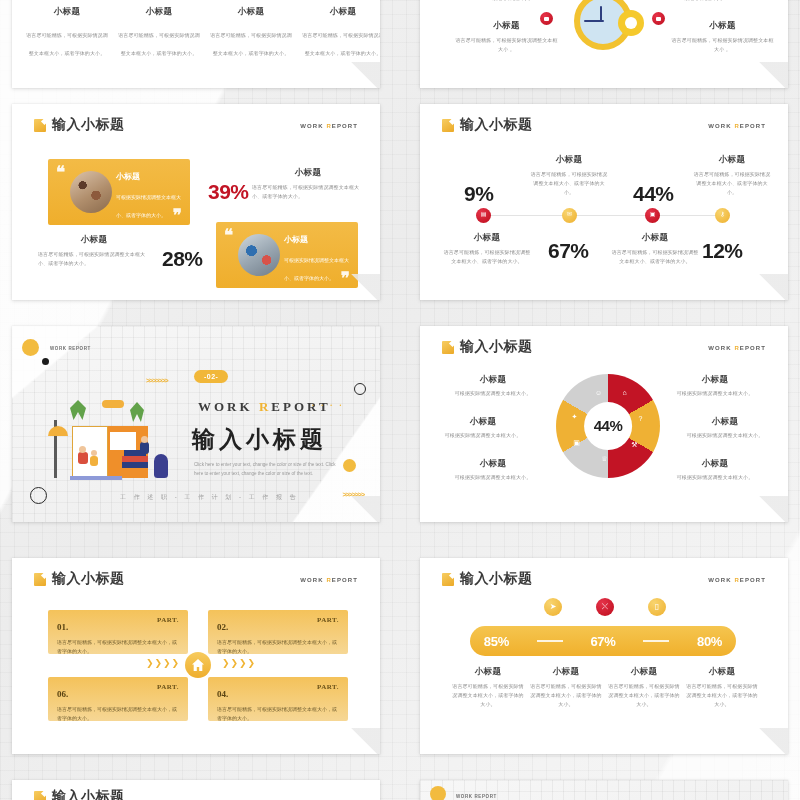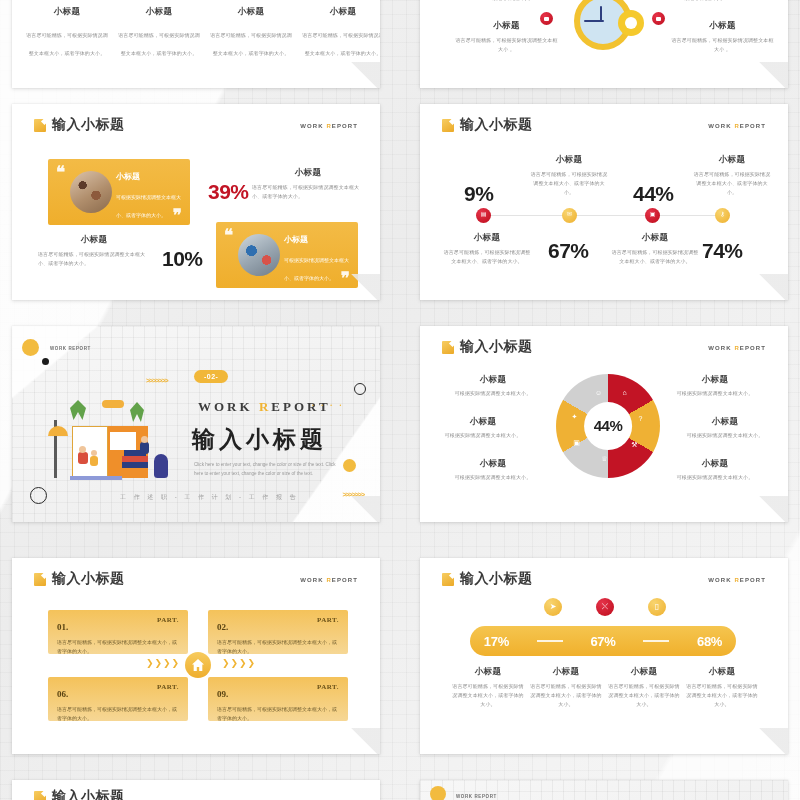--- a/index.html
+++ b/index.html
@@ -258,21 +258,21 @@
       <div class="ctxt" style="left:68px;top:12px;width:66px;">
         <span class="t">小标题</span>
         <span class="d">可根据实际情况调整文本框大小、或者字体的大小。</span>
       </div>
     </div>
 
     <div style="position:absolute;left:26px;top:130px;width:112px;">
       <div class="h3" style="text-align:center;margin-bottom:4px;">小标题</div>
       <div class="body">语言尽可能精炼，可根据实际情况调整文本框大小、或者字体的大小。</div>
     </div>
-    <div class="big-num" style="position:absolute;left:150px;top:143px;">10%</div>
+    <div class="big-num" style="position:absolute;left:150px;top:143px;">28%</div>
   </div>
 
   <div class="slide paper" style="left:420px;top:104px;width:368px;height:196px;">
     <div class="s-head">
       <span class="tag-ico"></span>
       <span class="s-title">输入小标题</span>
     </div>
     <div class="s-brand"><span>WORK </span><i>R</i><span>EPORT</span></div>
 
     <div class="tl-line" style="left:62px;top:111px;width:240px;"></div>
@@ -304,21 +304,21 @@
       <div class="body" style="margin-top:4px;">语言尽可能精炼，可根据实际情况调整文本框大小、或者字体的大小。</div>
     </div>
 
     <div style="position:absolute;left:272px;top:50px;width:80px;text-align:center;">
       <div class="h3">小标题</div>
       <div class="body" style="margin-top:4px;">语言尽可能精炼，可根据实际情况调整文本框大小、或者字体的大小。</div>
     </div>
     <div class="node yel" style="left:295px;top:104px;">
           <span>⚷</span>
         </div>
-    <div class="big-num" style="position:absolute;left:282px;top:135px;">74%</div>
+    <div class="big-num" style="position:absolute;left:282px;top:135px;">12%</div>
   </div>
 
   <div class="slide paper divider" style="left:12px;top:326px;width:368px;height:196px;">
     <div class="sheen"></div>
     <div class="dot-y" style="left:10px;top:13px;width:17px;height:17px;"></div>
     <div class="dot-k" style="left:30px;top:32px;width:7px;height:7px;"></div>
     <div style="position:absolute;left:38px;top:20px;font-size:4.5px;letter-spacing:.6px;color:#6f6f6f;font-weight:700;">WORK REPORT</div>
 
     <div class="ring" style="right:14px;top:57px;width:10px;height:10px;"></div>
     <div class="ring" style="left:18px;bottom:18px;width:15px;height:15px;"></div>
@@ -430,21 +430,21 @@
       <span class="n">02.</span>
       <div class="d">语言尽可能精炼，可根据实际情况调整文本框大小，或者字体的大小。</div>
     </div>
     <div class="pbox" style="left:36px;top:119px;width:140px;height:44px;">
       <span class="p">PART.</span>
       <span class="n">06.</span>
       <div class="d">语言尽可能精炼，可根据实际情况调整文本框大小，或者字体的大小。</div>
     </div>
     <div class="pbox" style="left:196px;top:119px;width:140px;height:44px;">
       <span class="p">PART.</span>
-      <span class="n">09.</span>
+      <span class="n">04.</span>
       <div class="d">语言尽可能精炼，可根据实际情况调整文本框大小，或者字体的大小。</div>
     </div>
 
     <div class="chev" style="left:134px;top:100px;font-size:9px;letter-spacing:1px;">❯❯❯❯</div>
     <div class="home-btn" style="left:173px;top:94px;"></div>
     <div class="chev" style="left:210px;top:100px;font-size:9px;letter-spacing:1px;">❯❯❯❯</div>
   </div>
 
   <div class="slide paper" style="left:420px;top:558px;width:368px;height:196px;">
     <div class="s-head">
@@ -457,25 +457,25 @@
           <span>➤</span>
         </div>
     <div class="cico red" style="left:176px;top:40px;">
           <span>⤬</span>
         </div>
     <div class="cico yel" style="left:228px;top:40px;">
           <span>▯</span>
         </div>
 
     <div class="pill" style="left:50px;top:68px;width:266px;height:30px;">
-      <b>17%</b>
+      <b>85%</b>
       <span class="dash"></span>
       <b>67%</b>
       <span class="dash"></span>
-      <b>68%</b>
+      <b>80%</b>
     </div>
 
     <div style="position:absolute;left:32px;top:108px;width:72px;text-align:center;">
       <div class="h3">小标题</div>
       <div class="body" style="margin-top:4px;">语言尽可能精炼，可根据实际情况调整文本框大小，或者字体的大小。</div>
     </div>
     <div style="position:absolute;left:110px;top:108px;width:72px;text-align:center;">
       <div class="h3">小标题</div>
       <div class="body" style="margin-top:4px;">语言尽可能精炼，可根据实际情况调整文本框大小，或者字体的大小。</div>
     </div>

